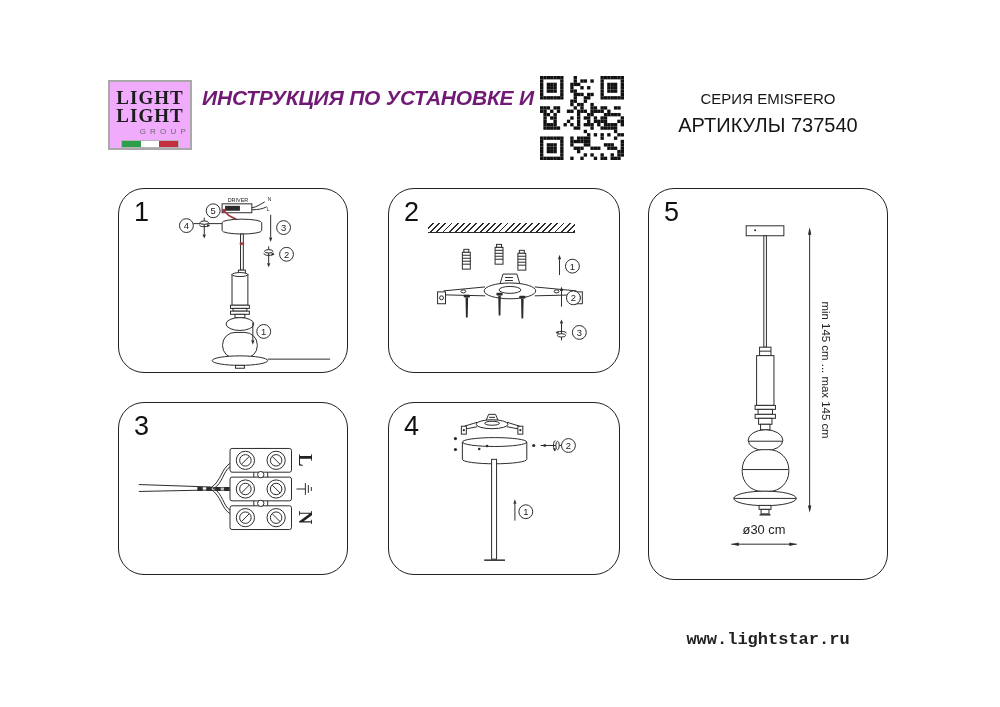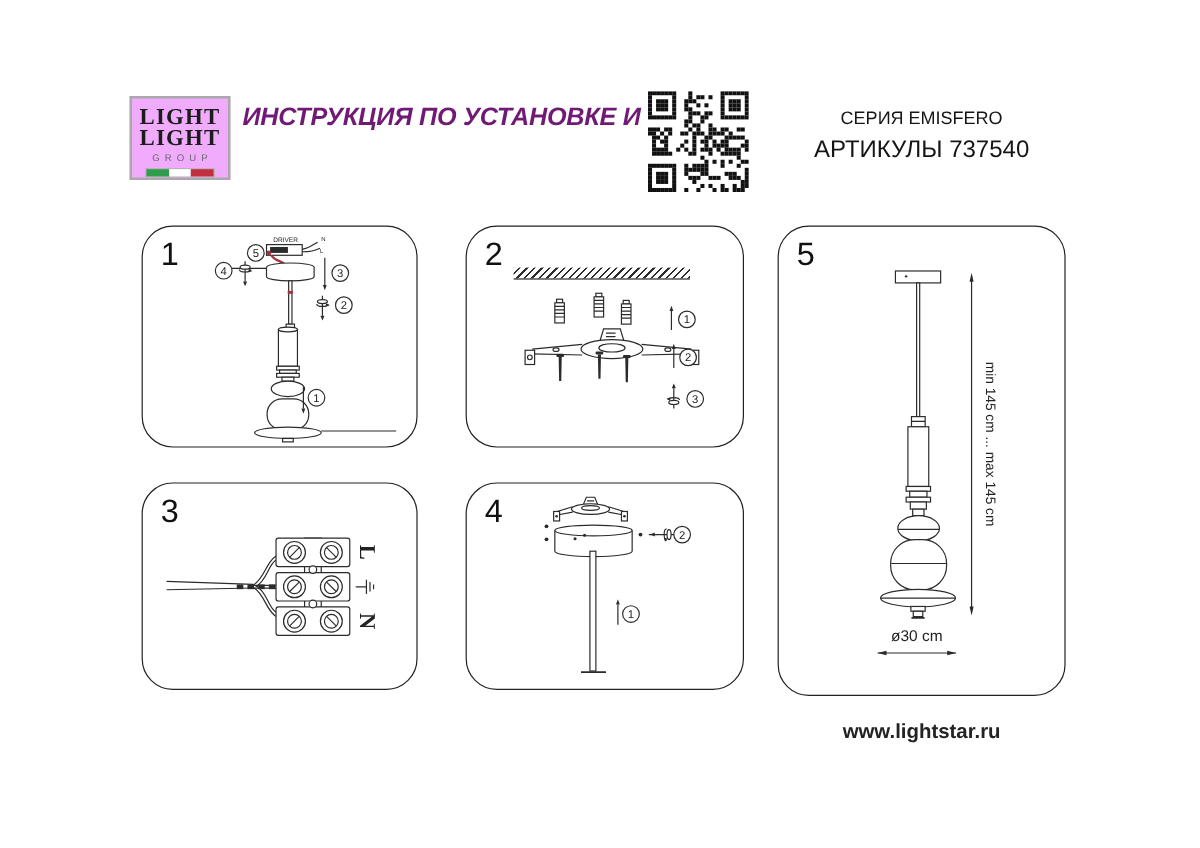--- a/index.html
+++ b/index.html
@@ -5,21 +5,21 @@
   html,body{margin:0;padding:0;}
   body{width:1000px;height:707px;background:#ffffff;position:relative;overflow:hidden;
        font-family:"Liberation Sans",sans-serif;color:#1c1c1c;}
   .abs{position:absolute;}
   
   .logo{left:108px;top:80px;width:84px;height:70px;border:2px solid #a9a9a9;box-sizing:border-box;
         text-align:center;background:#f0abfc;}
   .logo-word{font-family:"Liberation Serif",serif;font-weight:bold;font-size:19px;line-height:18px;
              letter-spacing:1px;color:#1c1c1c;}
   .logo-word:first-child{margin-top:7px;}
-  .logo-group{font-size:8px;letter-spacing:4.2px;text-indent:4px;color:#6a6a6a;margin-top:2px;}
+  .logo-group{font-size:8px;letter-spacing:4.2px;text-indent:4px;color:#6a6a6a;margin-top:2px;text-align:right;}
   .logo-flag{width:56px;height:6px;margin:4px auto 0;border:1px solid #b5b5b5;display:flex;box-sizing:content-box;}
   .logo-flag div{flex:1;}
   .title{left:190px;top:85px;width:356px;text-align:center;font-weight:bold;font-size:21px;
          line-height:25px;letter-spacing:-0.2px;color:#701a75;font-style:italic;}
   .qr{left:540px;top:76px;width:84px;height:84px;}
   .series-wrap{left:648px;top:90px;width:240px;text-align:center;}
   .series{font-weight:normal;font-size:15px;color:#151515;}
   .articles{font-weight:normal;font-size:20px;margin-top:7px;color:#151515;}
   
   .panel{position:absolute;background:#fff;border:1.5px solid #222;border-radius:26px;box-sizing:border-box;}
@@ -38,21 +38,21 @@
   .fw{fill:#ffffff;stroke:#2b2b2b;stroke-width:1;}
   .fb{fill:#2b2b2b;stroke:none;}
   .t{fill:#222;font-family:"Liberation Sans",sans-serif;}
   .tiny{font-size:5.5px;text-anchor:middle;}
   .nl{font-size:5px;}
   .cnum{font-size:9.5px;text-anchor:middle;}
   .tserif{font-family:"Liberation Serif",serif;font-size:19px;font-weight:bold;text-anchor:middle;fill:#222;}
   .dim{font-size:11.5px;text-anchor:middle;fill:#222;}
   .dia{font-size:13px;text-anchor:middle;fill:#222;}
   
-  .site{left:648px;top:600px;width:240px;text-align:center;font-weight:bold;font-size:17px;color:#222;}
+  .site{left:648px;top:630px;width:240px;text-align:center;font-weight:bold;font-size:17px;color:#222;font-family:Liberation Mono, monospace;}
 </style>
 </head>
 <body>
 
 <div class="abs logo">
   <div class="logo-word">LIGHT</div>
   <div class="logo-word">LIGHT</div>
   <div class="logo-group">GROUP</div>
   <div class="logo-flag">
     <div style="background:#2e9e4b"></div>

